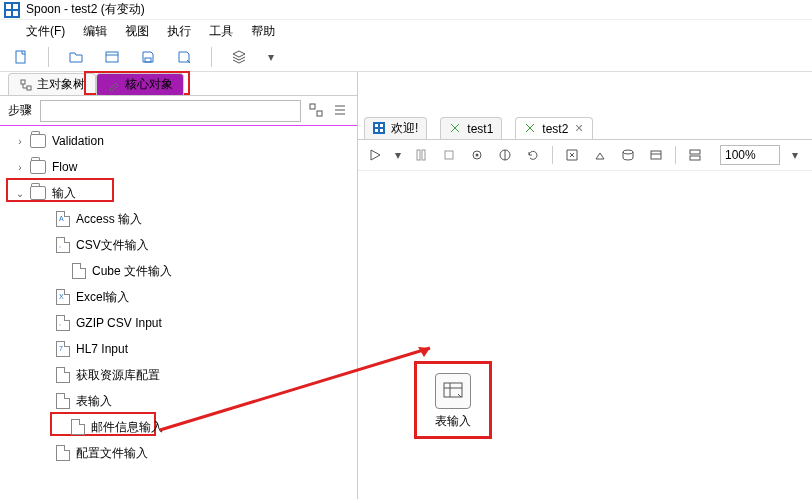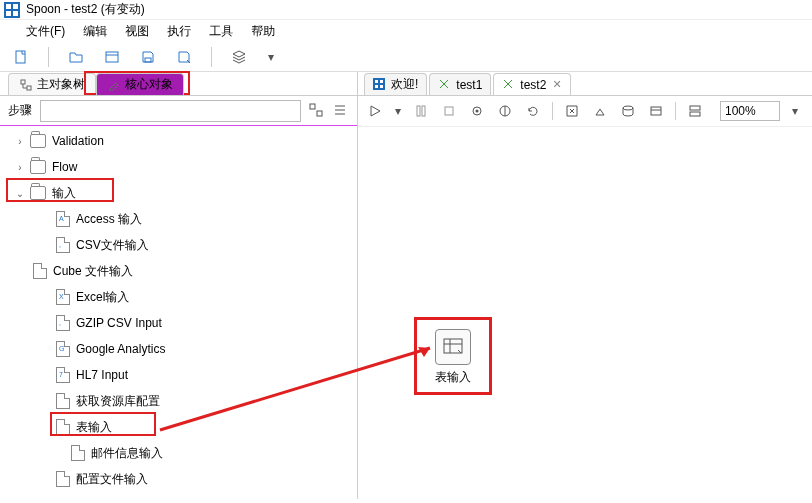--- a/index.html
+++ b/index.html
@@ -23,21 +23,21 @@
   .tree { flex: 1; overflow: auto; padding: 2px 0; position: relative; }
   .tree-row { height: 26px; display: flex; align-items: center; cursor: pointer; position: relative; }
   .tw { width: 20px; text-align: center; color: #666; font-size: 10px; }
   .folder { width: 16px; height: 14px; border: 1px solid #888; border-radius: 2px; margin-right: 6px; background: #fff; position: relative; }
   .folder::before { content: ""; position: absolute; top: -4px; left: 0; width: 7px; height: 3px; border: 1px solid #888; border-bottom: none; border-radius: 2px 2px 0 0; }
   .doc { width: 14px; height: 16px; border: 1px solid #888; margin-right: 6px; position: relative; background: #fff; }
   .doc::after { content: ""; position: absolute; right: -1px; top: -1px; width: 5px; height: 5px; border-left: 1px solid #888; border-bottom: 1px solid #888; background: #fff; }
   .doc .badge { position: absolute; font-size: 7px; left: 2px; top: 3px; color: #2a74c7; }
   .red-box { border: 2px solid #e02020; position: absolute; pointer-events: none; }
   .content { flex: 1; display: flex; flex-direction: column; position: relative; }
-  .content-tabs { height: 24px; display: flex; align-items: flex-end; padding-left: 6px; gap: 2px; border-bottom: 1px solid #ccc; }
+  .content-tabs { height: 24px; display: flex; align-items: flex-end; padding-left: 6px; gap: 13px; border-bottom: 1px solid #ccc; margin-top: 44px; }
   .ctab { height: 22px; padding: 0 8px; display: flex; align-items: center; gap: 4px; border: 1px solid #ccc; border-bottom: none; border-top-left-radius: 4px; border-top-right-radius: 4px; background: #f5f5f5; cursor: pointer; }
   .ctab.active { background: #fff; }
   .ctab .cic { width: 14px; height: 14px; }
   .close-x { font-size: 11px; color: #888; margin-left: 2px; }
   .content-toolbar { height: 30px; display: flex; align-items: center; padding-left: 8px; gap: 10px; }
   .ctb-ic { width: 18px; height: 18px; color: #555; cursor: pointer; display: flex; align-items: center; justify-content: center; }
   .zoom { width: 60px; height: 20px; border: 1px solid #bbb; padding: 6px 4px; margin-left: 6px; }
   .canvas { flex: 1; position: relative; background: #fff; border-top: 1px solid #eee; }
   .node { position: absolute; width: 60px; text-align: center; }
   .node .nbox { width: 36px; height: 36px; border: 1px solid #888; border-radius: 4px; margin: 0 auto 4px; display: flex; align-items: center; justify-content: center; background: #fafafa; }
@@ -176,43 +176,37 @@
             <span class="badge">A</span>
           </div>
           <span>Access 输入</span>
         </div>
       <div class="tree-row" style="padding-left:56px">
           <div class="doc">
             <span class="badge">,</span>
           </div>
           <span>CSV文件输入</span>
         </div>
-      <div class="tree-row" style="padding-left:33px">
+      <div class="tree-row" style="padding-left:72px">
           <div class="doc">
             <span class="badge"></span>
           </div>
           <span>Cube 文件输入</span>
         </div>
       <div class="tree-row" style="padding-left:56px">
           <div class="doc">
             <span class="badge">X</span>
           </div>
           <span>Excel输入</span>
         </div>
       <div class="tree-row" style="padding-left:56px">
           <div class="doc">
             <span class="badge">,</span>
           </div>
           <span>GZIP CSV Input</span>
-        </div>
-      <div class="tree-row" style="padding-left:56px">
-          <div class="doc">
-            <span class="badge">G</span>
-          </div>
-          <span>Google Analytics</span>
         </div>
       <div class="tree-row" style="padding-left:56px">
           <div class="doc">
             <span class="badge">7</span>
           </div>
           <span>HL7 Input</span>
         </div>
       <div class="tree-row" style="padding-left:56px">
           <div class="doc">
             <span class="badge"></span>

